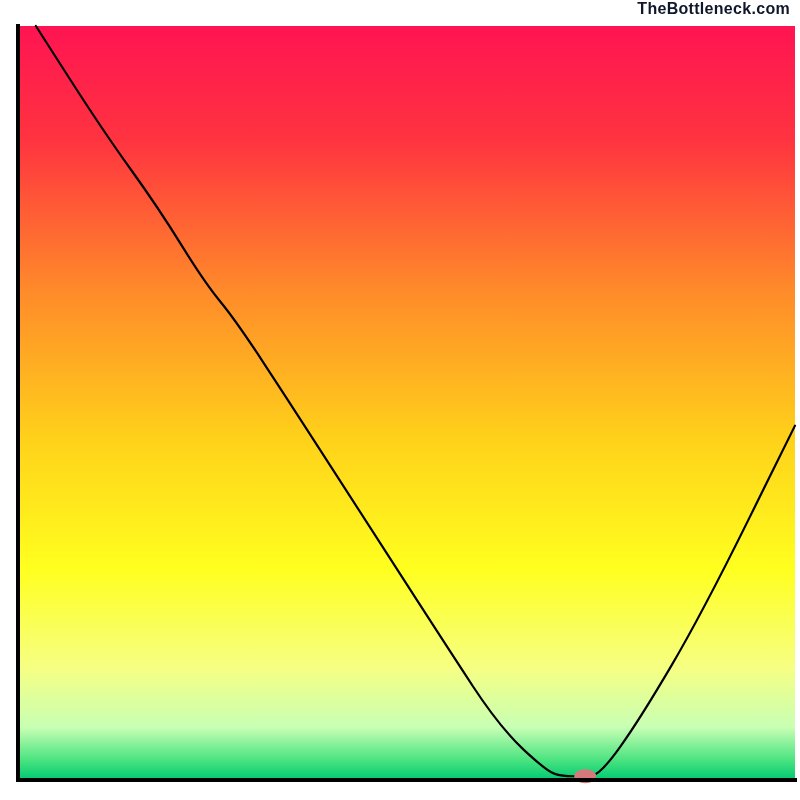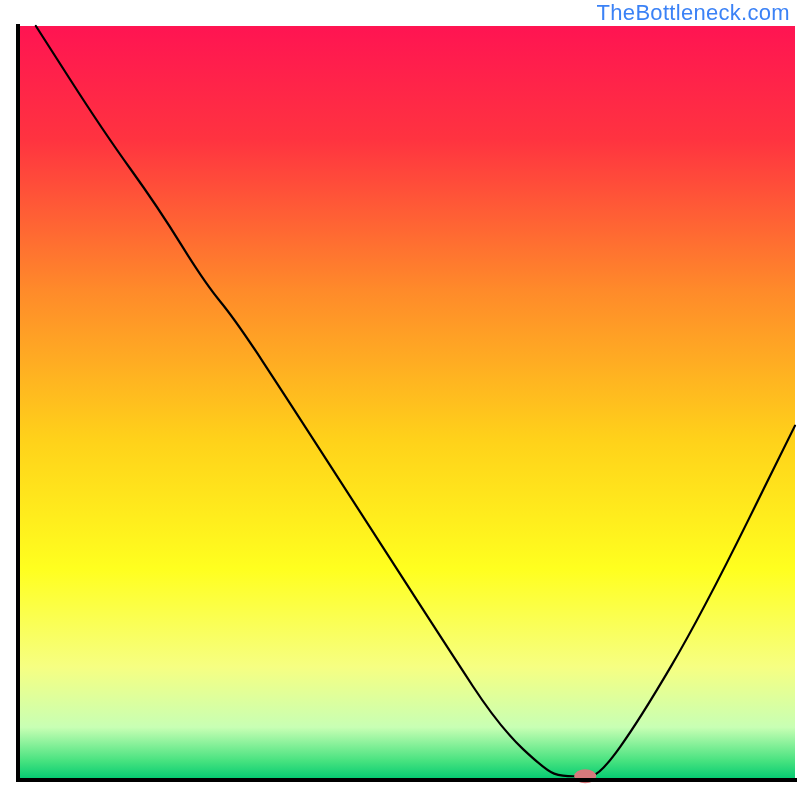--- a/index.html
+++ b/index.html
@@ -12,23 +12,23 @@
   }
   .container {
     position: relative;
     width: 800px;
     height: 800px;
   }
   .watermark {
     position: absolute;
     top: 0px;
     right: 10px;
-    font-size: 22px;
-    color: #3b82f6;
-    font-weight: 400;
+    font-size: 16px;
+    color: #0f172a;
+    font-weight: 700;
     letter-spacing: 0.3px;
   }
   svg.chart {
     position: absolute;
     left: 0;
     top: 0;
     width: 800px;
     height: 800px;
     display: block;
   }

